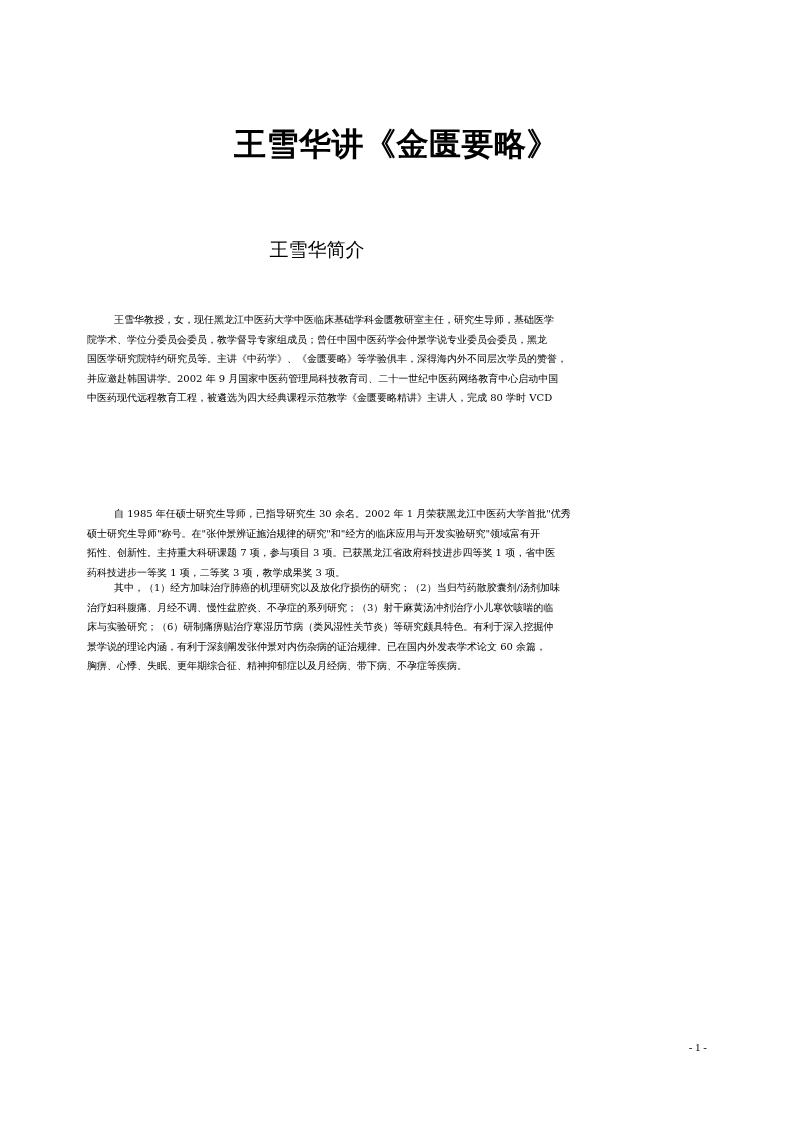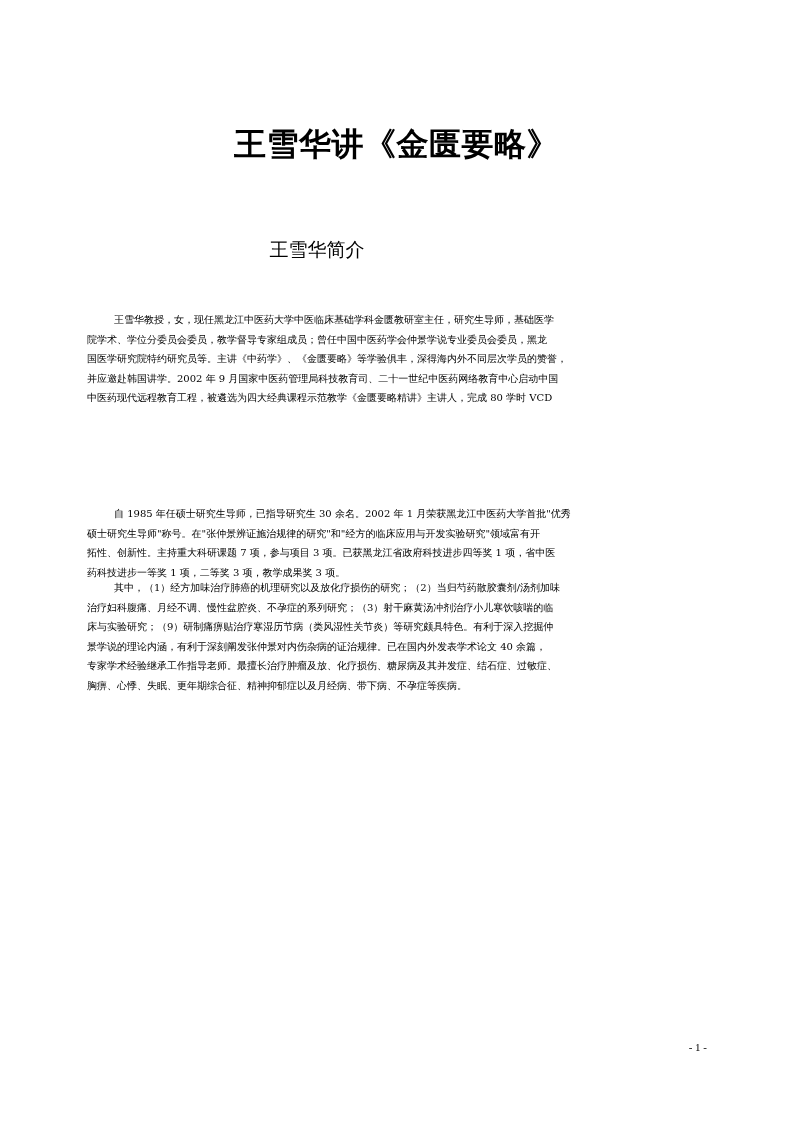--- a/index.html
+++ b/index.html
@@ -39,20 +39,19 @@
   <div class="para" id="p2">
     <div class="line indent">自 1985 年任硕士研究生导师，已指导研究生 30 余名。2002 年 1 月荣获黑龙江中医药大学首批"优秀</div>
     <div class="line">硕士研究生导师"称号。在"张仲景辨证施治规律的研究"和"经方的临床应用与开发实验研究"领域富有开</div>
     <div class="line">拓性、创新性。主持重大科研课题 7 项，参与项目 3 项。已获黑龙江省政府科技进步四等奖 1 项，省中医</div>
     <div class="line">药科技进步一等奖 1 项，二等奖 3 项，教学成果奖 3 项。</div>
   </div>
 
   <div class="para" id="p3">
     <div class="line indent">其中，（1）经方加味治疗肺癌的机理研究以及放化疗损伤的研究；（2）当归芍药散胶囊剂/汤剂加味</div>
     <div class="line">治疗妇科腹痛、月经不调、慢性盆腔炎、不孕症的系列研究；（3）射干麻黄汤冲剂治疗小儿寒饮咳喘的临</div>
-    <div class="line">床与实验研究；（9）研制痛痹贴治疗寒湿历节病（类风湿性关节炎）等研究颇具特色。有利于深入挖掘仲</div>
-    <div class="line">景学说的理论内涵，有利于深刻阐发张仲景对内伤杂病的证治规律。已在国内外发表学术论文 40 余篇，</div>
-    <div class="line">专家学术经验继承工作指导老师。最擅长治疗肿瘤及放、化疗损伤、糖尿病及其并发症、结石症、过敏症、</div>
+    <div class="line">床与实验研究；（6）研制痛痹贴治疗寒湿历节病（类风湿性关节炎）等研究颇具特色。有利于深入挖掘仲</div>
+    <div class="line">景学说的理论内涵，有利于深刻阐发张仲景对内伤杂病的证治规律。已在国内外发表学术论文 60 余篇，</div>
     <div class="line">胸痹、心悸、失眠、更年期综合征、精神抑郁症以及月经病、带下病、不孕症等疾病。</div>
   </div>
 
   <div class="page-number">- 1 -</div>
 </div>
 
 </body></html>

